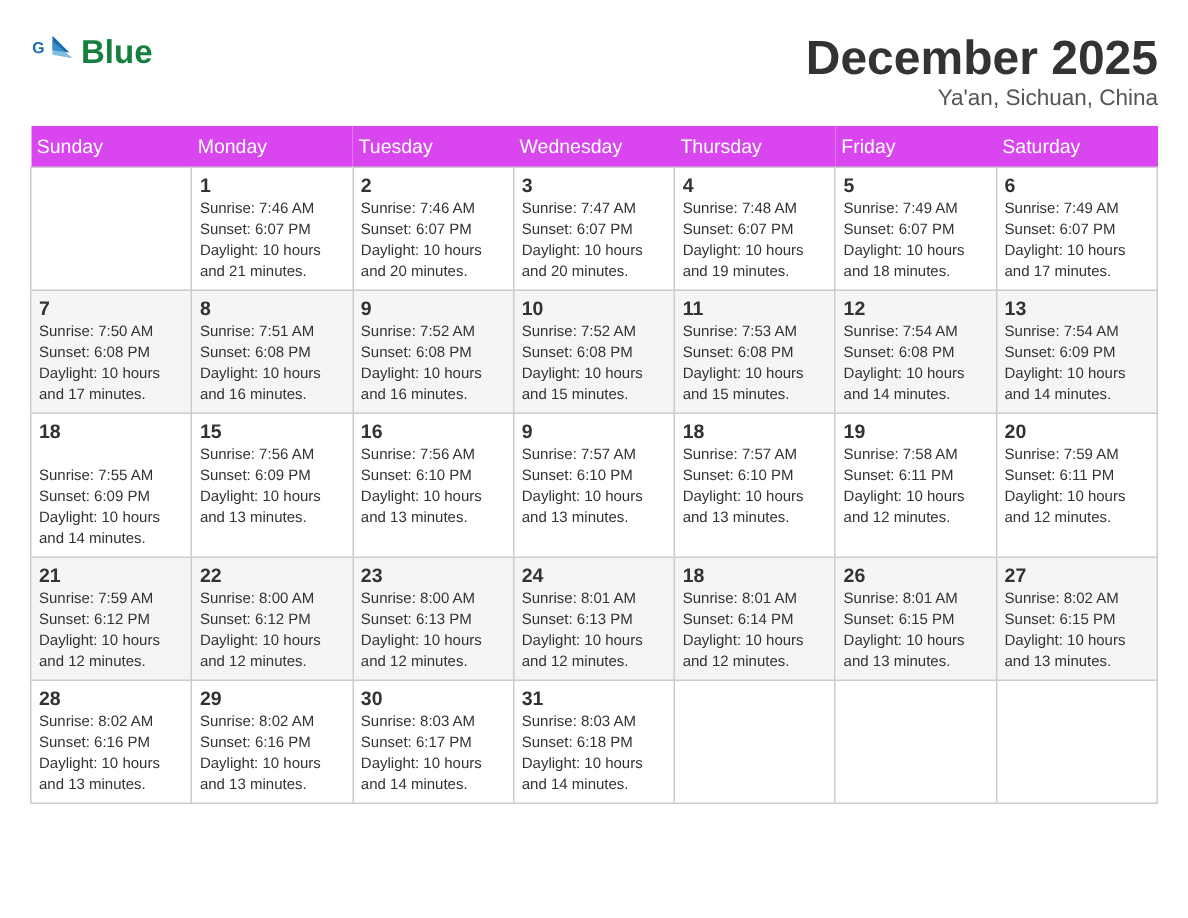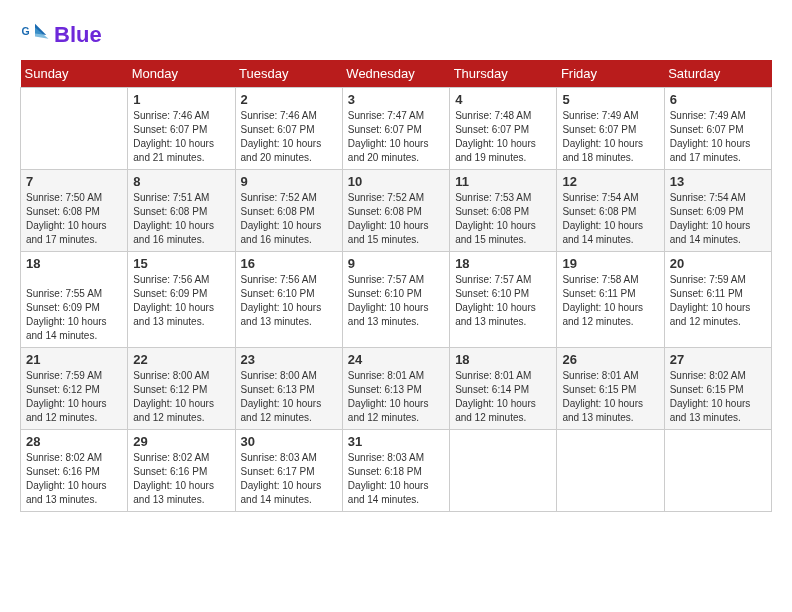--- a/index.html
+++ b/index.html
@@ -45,21 +45,21 @@
     .location {
       font-size: 15px;
       color: #555;
     }
     table {
       width: 100%;
       border-collapse: collapse;
       font-size: 11px;
     }
     thead tr th {
-      background-color: #b91c1c;
+      background-color: #d946ef;
       color: #fff;
       padding: 6px 4px;
       text-align: left;
       font-size: 13px;
       font-weight: normal;
     }
     tbody tr td {
       border: 1px solid #ccc;
       vertical-align: top;
       padding: 4px 5px;
@@ -95,22 +95,26 @@
 <body>
 
 <div class="header">
   <div class="logo">
     <svg class="logo-icon" viewBox="0 0 40 40">
       <text x="2" y="20" font-size="14" font-weight="bold" fill="#1a6ab1">G</text>
       <polygon points="20,5 35,20 20,18" fill="#1a6ab1"></polygon>
       <polygon points="20,10 38,25 20,22" fill="#4a9fd1" opacity="0.7"></polygon>
     </svg>
     <div class="logo-text">
-      <div><span style="color: #6d28d9; font-weight: bold;">Blue</span></div>
+      <div><span style="color: #15803d; font-weight: bold;">Blue</span></div>
     </div>
+  </div>
+  <div class="title-block">
+    <div class="month-year">December 2025</div>
+    <div class="location">Ya'an, Sichuan, China</div>
   </div>
 </div>
 
 <table>
   <thead>
     <tr>
     <th>Sunday</th>
         <th>Monday</th>
         <th>Tuesday</th>
         <th>Wednesday</th>

